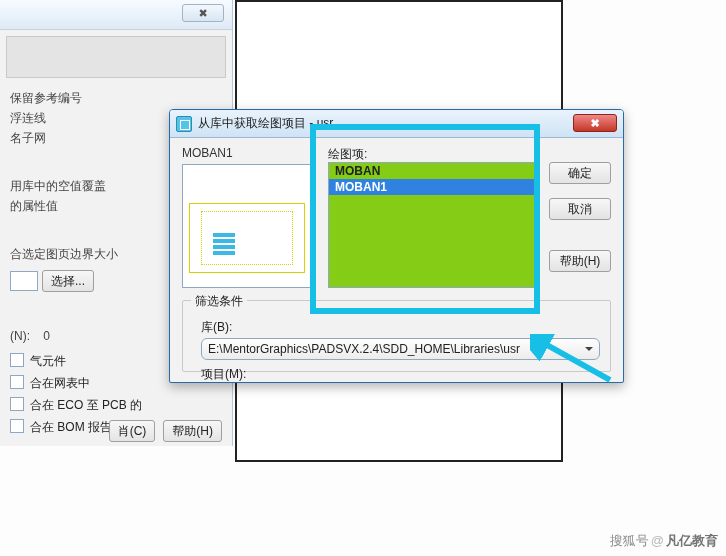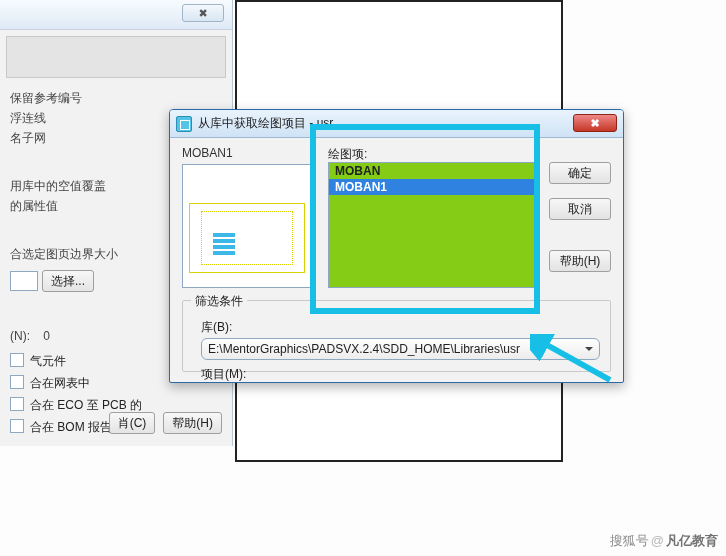--- a/index.html
+++ b/index.html
@@ -74,21 +74,21 @@
     display: inline-flex; align-items: center;
   }
   .bg-field .lbl { color: #444; }
   .bg-checks { padding: 4px 10px 0 10px; line-height: 22px; }
   .bg-checks div::before {
     content: ""; display:inline-block; width:12px; height:12px;
     border:1px solid #8fa8c1; background:#fff; margin-right:6px;
     vertical-align:-2px;
   }
   .bg-buttons {
-    position: absolute; left:0; bottom:12px; width:100%;
+    position: absolute; left:0; bottom:4px; width:100%;
     display:flex; gap:8px; justify-content:flex-end; padding-right:10px;
   }
 
   
   .dlg {
     position: absolute;
     left: 169px; top: 109px;
     width: 455px; height: 274px;
     border: 1px solid #2a6aa8;
     box-shadow: 0 4px 12px rgba(0,0,0,.3);

